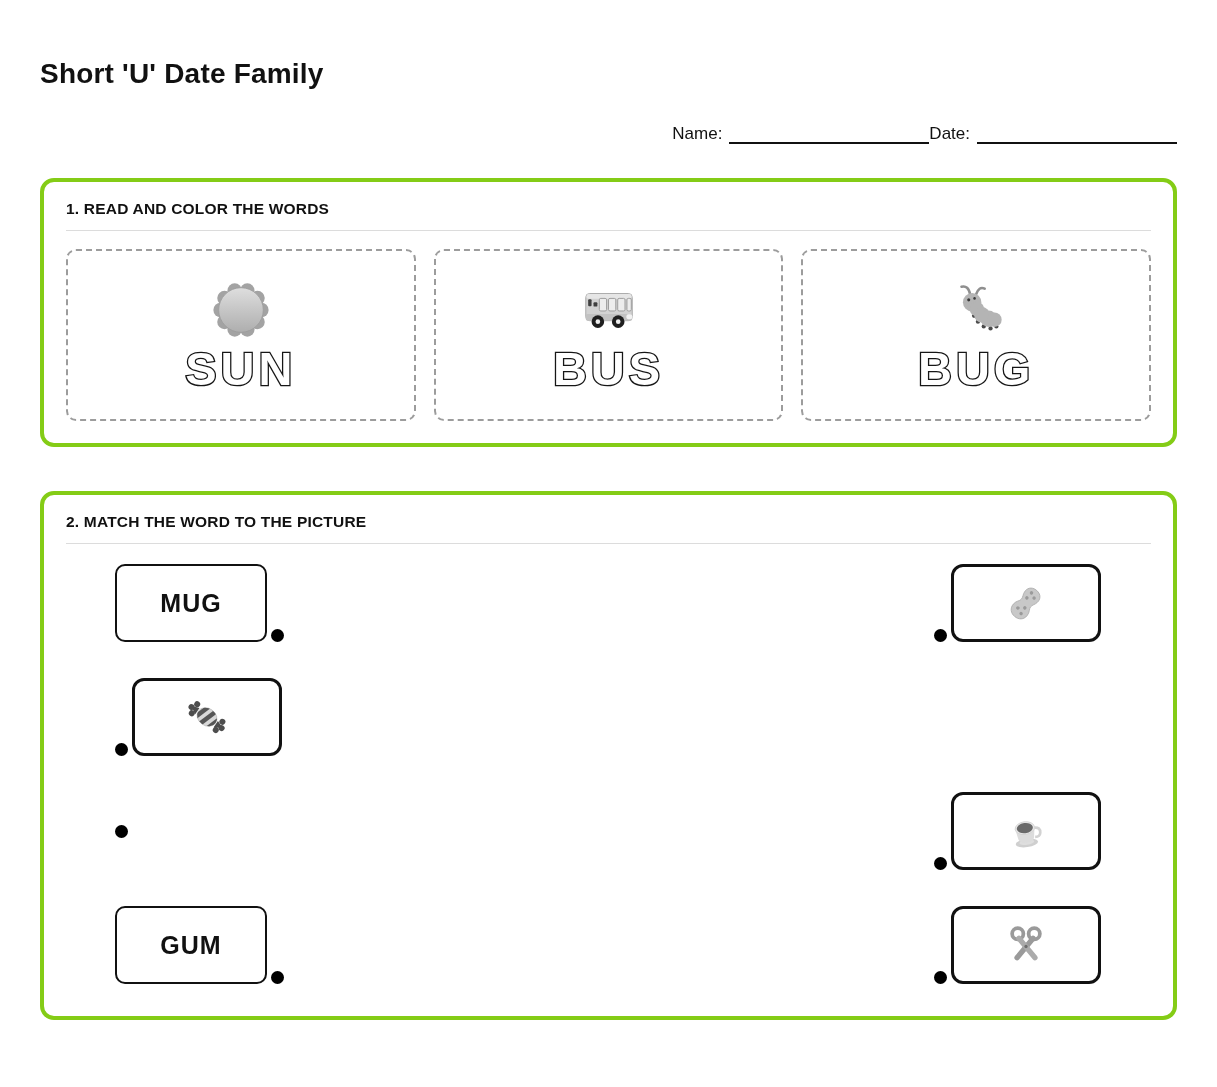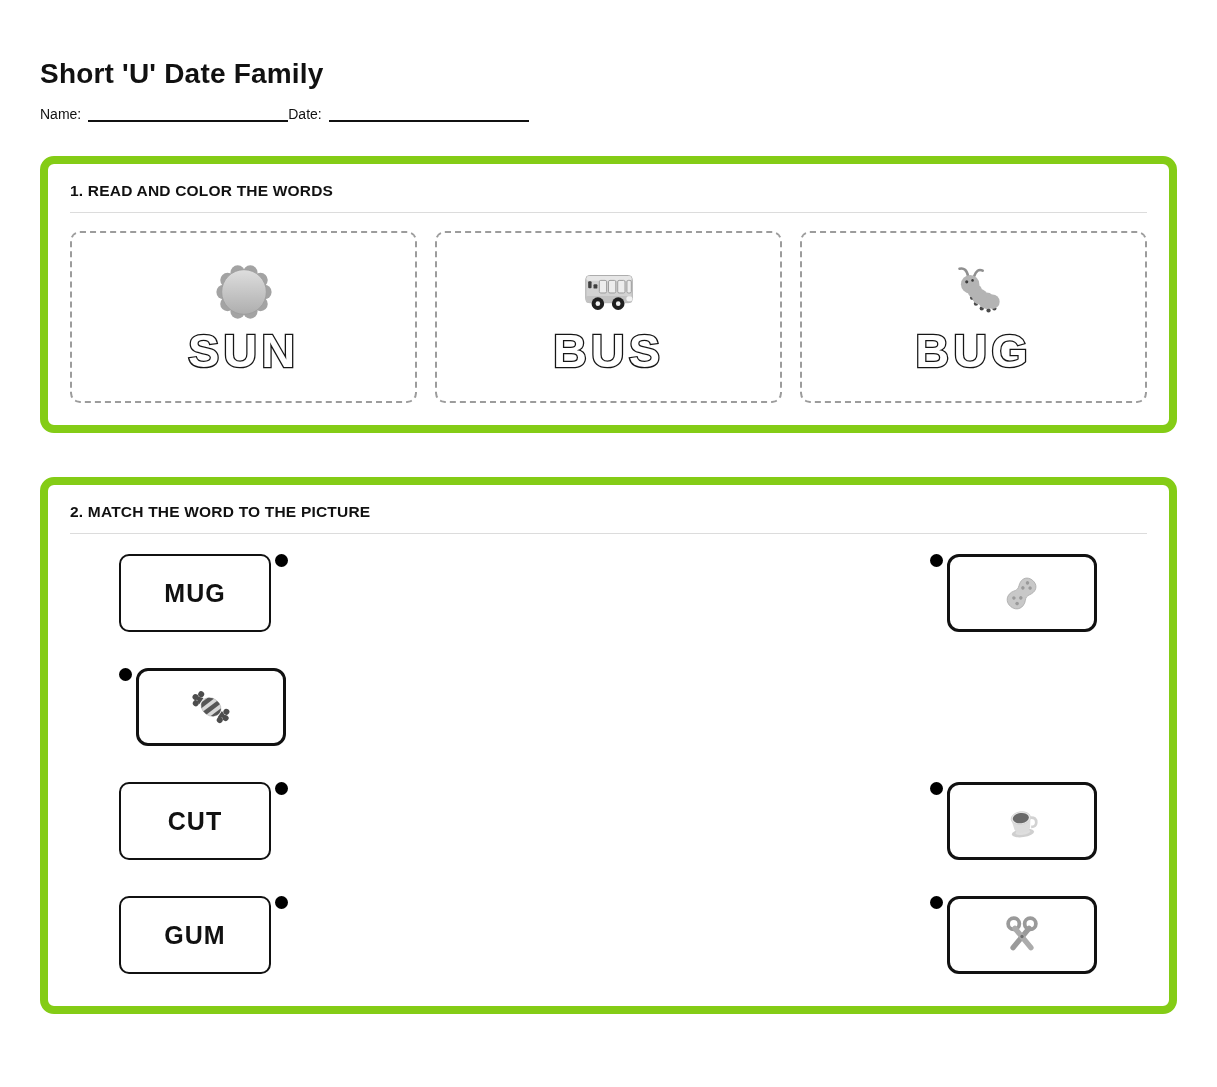--- a/index.html
+++ b/index.html
@@ -13,37 +13,37 @@
   .page { padding: 0 40px; }
 
   .title {
     margin-top: 58px;
     font-size: 28px;
     font-weight: bold;
     letter-spacing: 0.2px;
   }
 
   .name-date-row {
-    margin-top: 16px;
-    display: flex;
-    justify-content: flex-start;
+    margin-top: 34px;
+    display: flex;
+    justify-content: flex-end;
     align-items: flex-end;
-    font-size: 14px;
+    font-size: 17px;
   }
   .nd-unit { display: flex; align-items: flex-end; }
   .write-line {
     display: inline-block;
     width: 200px;
     border-bottom: 2px solid #111111;
     height: 14px;
     margin-left: 7px;
   }
 
   .section {
-    border: 8px solid #84cc16;
+    border: 4px solid #84cc16;
     border-radius: 14px;
     padding: 18px 22px 22px 22px;
     background: #ffffff;
   }
   .section-1 { margin-top: 34px; }
   .section-2 { margin-top: 44px; padding-bottom: 32px; }
 
   .section-heading {
     font-size: 15.5px;
     font-weight: bold;
@@ -90,21 +90,21 @@
     display: flex;
     flex-direction: column;
     gap: 36px;
   }
   .match-row {
     display: flex;
     justify-content: space-between;
     align-items: center;
     height: 78px;
   }
-  .word-unit, .pic-unit { display: flex; align-items: flex-start; gap: 4px; }
+  .word-unit, .pic-unit { display: flex; align-items: flex-end; gap: 4px; }
   .word-box {
     width: 152px; height: 78px;
     border: 2.5px solid #111111;
     border-radius: 10px;
     display: flex; align-items: center; justify-content: center;
     font-size: 25px; font-weight: bold; letter-spacing: 1px;
     background: #ffffff;
   }
   .pic-box {
     width: 150px; height: 78px;
@@ -288,21 +288,20 @@
                   </g>
                 </g>
               </svg>
             </span>
           </div>
         </div>
       </div>
 
       <div class="match-row">
         <div class="word-unit">
-          <div class="word-box">CUT</div>
           <span class="dot"></span>
         </div>
         <div class="pic-unit">
           <span class="dot"></span>
           <div class="pic-box">
             <span>
               <svg viewBox="0 0 64 64" aria-hidden="true">
                 <g transform="rotate(-8 32 32)">
                   <ellipse cx="31" cy="48" rx="15" ry="5.5" fill="#cfcfcf"></ellipse>
                   <ellipse cx="31" cy="47" rx="10" ry="3.5" fill="#dedede"></ellipse>

